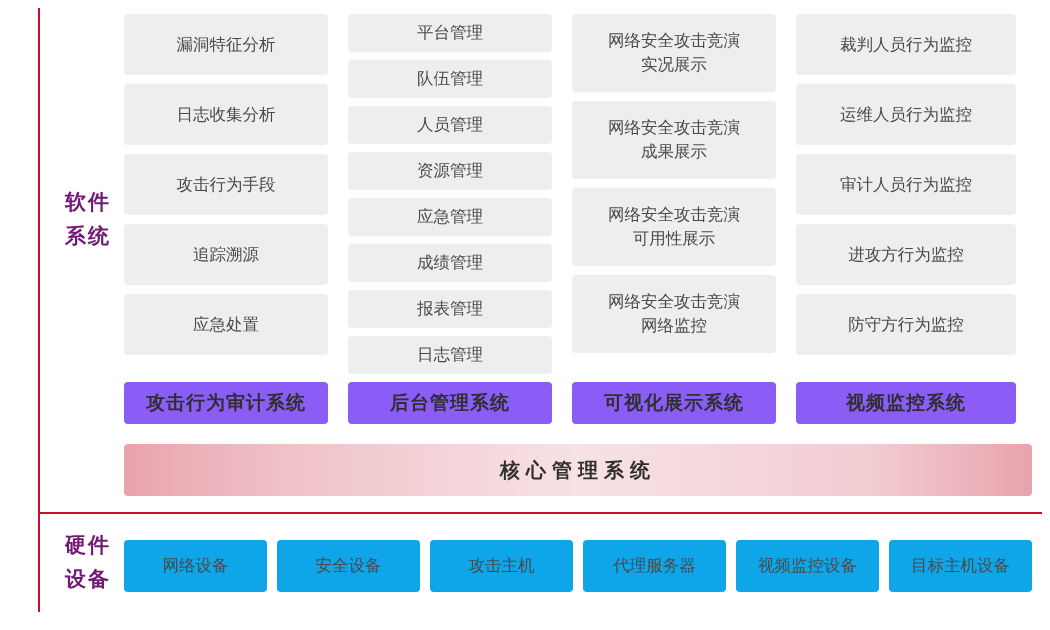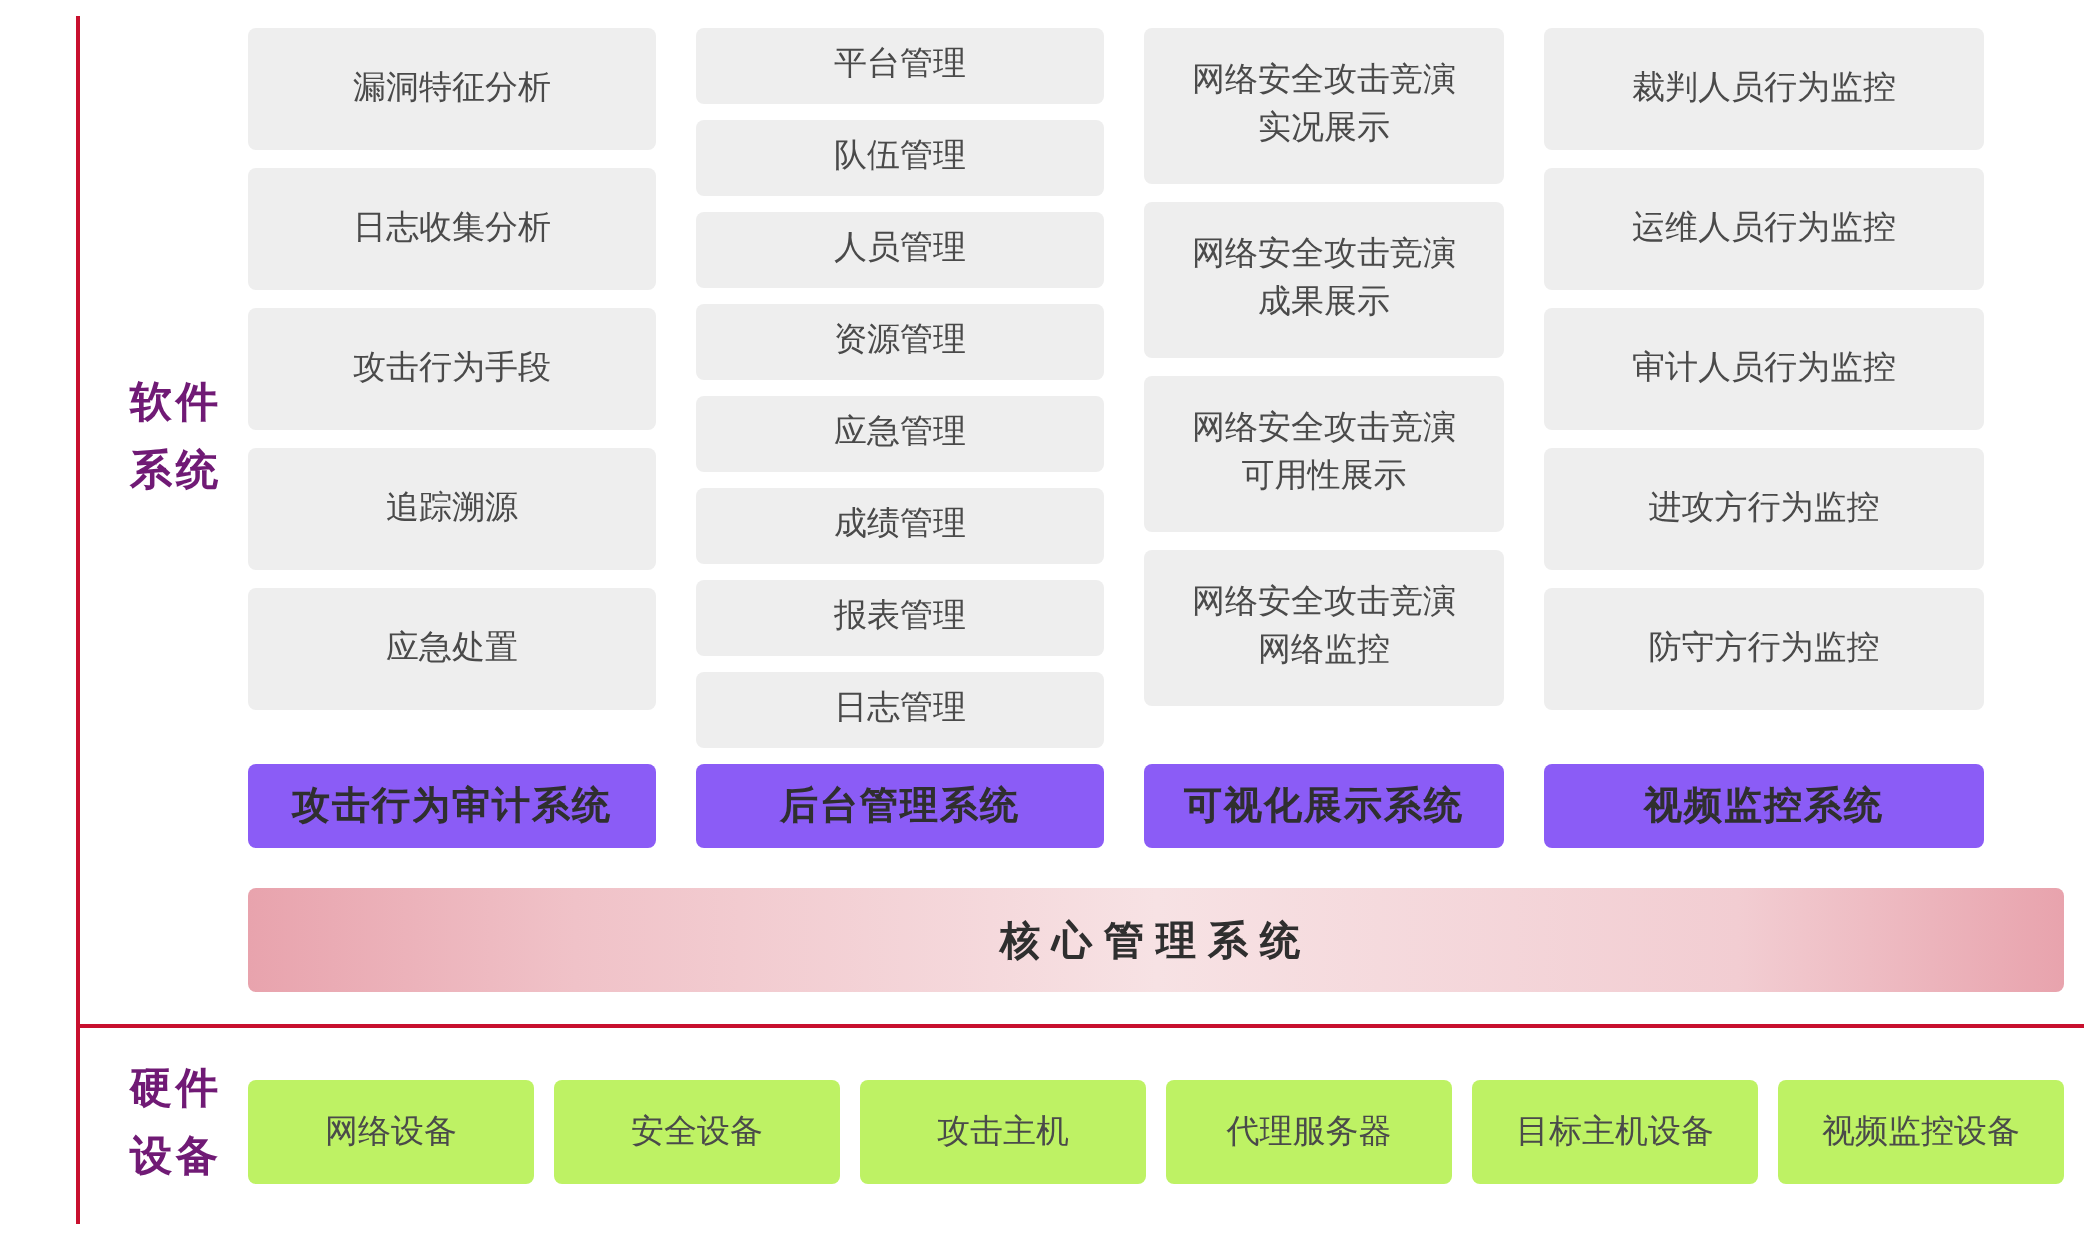--- a/index.html
+++ b/index.html
@@ -65,21 +65,21 @@
     display: flex;
     gap: 20px;
   }
   .column {
     display: flex;
     flex-direction: column;
     justify-content: flex-start;
   }
   .col-0 { width: 204px; }
   .col-1 { width: 204px; }
-  .col-2 { width: 180px; }
+  .col-2 { width: 204px; }
   .col-3 { width: 220px; }
 
   .cell {
     background: #eeeeee;
     border-radius: 4px;
     color: #4a4a4a;
     font-size: 16.5px;
     display: flex;
     align-items: center;
     justify-content: center;
@@ -134,21 +134,21 @@
   
   .hardware-row {
     position: absolute;
     left: 124px;
     top: 540px;
     width: 908px;
     display: flex;
     gap: 10px;
   }
   .hw-cell {
-    background: #bef264;
+    background: #0ea5e9;
     border-radius: 4px;
     height: 52px;
     flex: 1 1 0;
     display: flex;
     align-items: center;
     justify-content: center;
     font-size: 16.5px;
     color: #4a4a4a;
     text-align: center;
     box-sizing: border-box;
@@ -218,17 +218,17 @@
 
   </div>
 
   <div class="core-bar">核心管理系统</div>
 
   <div class="hardware-row">
     <div class="hw-cell">网络设备</div>
     <div class="hw-cell">安全设备</div>
     <div class="hw-cell">攻击主机</div>
     <div class="hw-cell">代理服务器</div>
+    <div class="hw-cell">视频监控设备</div>
     <div class="hw-cell">目标主机设备</div>
-    <div class="hw-cell">视频监控设备</div>
   </div>
 
 </div>
 
 </body></html>

